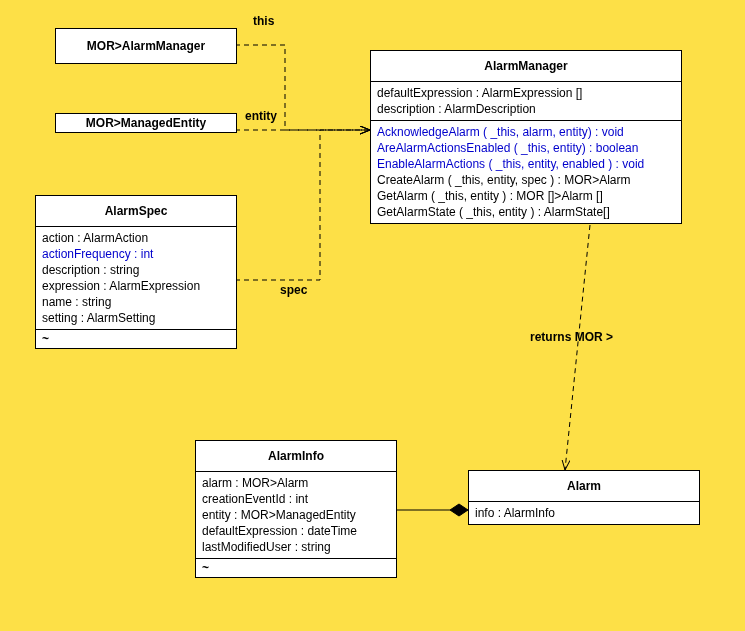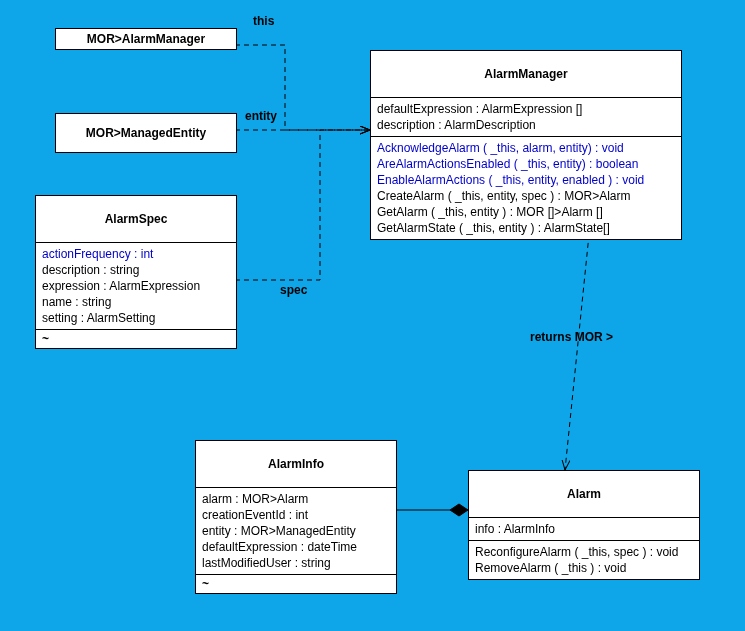--- a/index.html
+++ b/index.html
@@ -1,18 +1,18 @@
 <!DOCTYPE html>
 <html><head>
 <meta charset="utf-8">
 <style>
 body{margin:0;padding:0;font-family:Arial,Helvetica,sans-serif;font-size:12px;background:#d9d4c7;color:#000}
-.canvas{position:relative;width:745px;height:631px;background:#0ea5e9}
+.canvas{position:relative;width:745px;height:631px;background:#fde047}
 .class-box{position:absolute;background:#fff;border:1px solid #000}
-.hdr{text-align:center;font-weight:bold;padding:16px 8px;border-bottom:1px solid #000}
+.hdr{text-align:center;font-weight:bold;padding:8px 8px;border-bottom:1px solid #000}
 .compartment{padding:3px 6px;border-bottom:1px solid #000}
 .compartment:last-child{border-bottom:none}
 .row{white-space:nowrap;line-height:16px}
 .blue{color:#0000cc}
 .tilde{font-weight:bold;padding:2px 6px}
 .conn-label{position:absolute;font-size:12px;font-weight:bold}
 svg.overlay{position:absolute;left:0;top:0}
 </style>
 </head>
 <body>
@@ -37,30 +37,31 @@
   <line x1="450" y1="510" x2="395" y2="510" stroke="#000" stroke-width="1"></line>
   <polygon points="450,510 459,504 468,510 459,516" fill="#000" stroke="#000"></polygon>
 </svg>
 
 <div class="conn-label" style="left:253px;top:14px">this</div>
 <div class="conn-label" style="left:245px;top:109px">entity</div>
 <div class="conn-label" style="left:280px;top:283px">spec</div>
 <div class="conn-label" style="left:530px;top:330px">returns MOR &gt;</div>
 
 <div class="class-box" style="left:55px;top:28px;width:180px">
-  <div class="hdr" style="border-bottom:none;padding:3px 8px">MOR&gt;AlarmManager</div>
+  <div class="hdr" style="border-bottom:none;padding:10px 8px">MOR&gt;AlarmManager</div>
 </div>
 
 <div class="class-box" style="left:55px;top:113px;width:180px">
-  <div class="hdr" style="border-bottom:none;padding:12px 8px">MOR&gt;ManagedEntity</div>
+  <div class="hdr" style="border-bottom:none;padding:2px 8px">MOR&gt;ManagedEntity</div>
 </div>
 
 <div class="class-box" style="left:35px;top:195px;width:200px">
   <div class="hdr">AlarmSpec</div>
   <div class="compartment" id="alarmspec-attrs">
+        <div class="row">action : AlarmAction</div>
         <div class="row blue">actionFrequency : int</div>
         <div class="row">description : string</div>
         <div class="row">expression : AlarmExpression</div>
         <div class="row">name : string</div>
         <div class="row">setting : AlarmSetting</div>
       </div>
   <div class="tilde">~</div>
 </div>
 
 <div class="class-box" style="left:370px;top:50px;width:310px">
@@ -89,19 +90,15 @@
         <div class="row">lastModifiedUser : string</div>
       </div>
   <div class="tilde">~</div>
 </div>
 
 <div class="class-box" style="left:468px;top:470px;width:230px">
   <div class="hdr">Alarm</div>
   <div class="compartment" id="alarm-attrs">
         <div class="row">info : AlarmInfo</div>
       </div>
-  <div class="compartment" id="alarm-ops" style="border-bottom:none">
-        <div class="row">ReconfigureAlarm ( _this, spec ) : void</div>
-        <div class="row">RemoveAlarm ( _this ) : void</div>
-      </div>
 </div>
 
 </div>
 
 </body></html>

